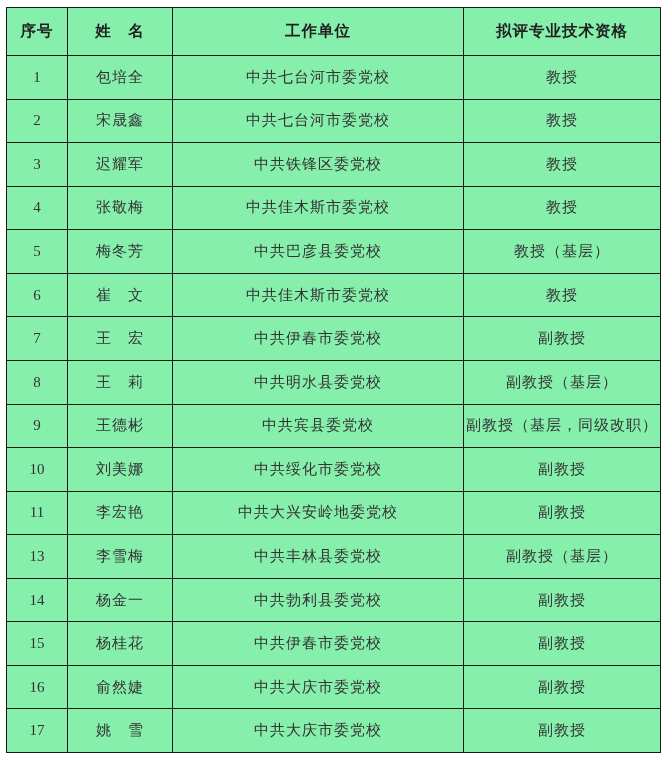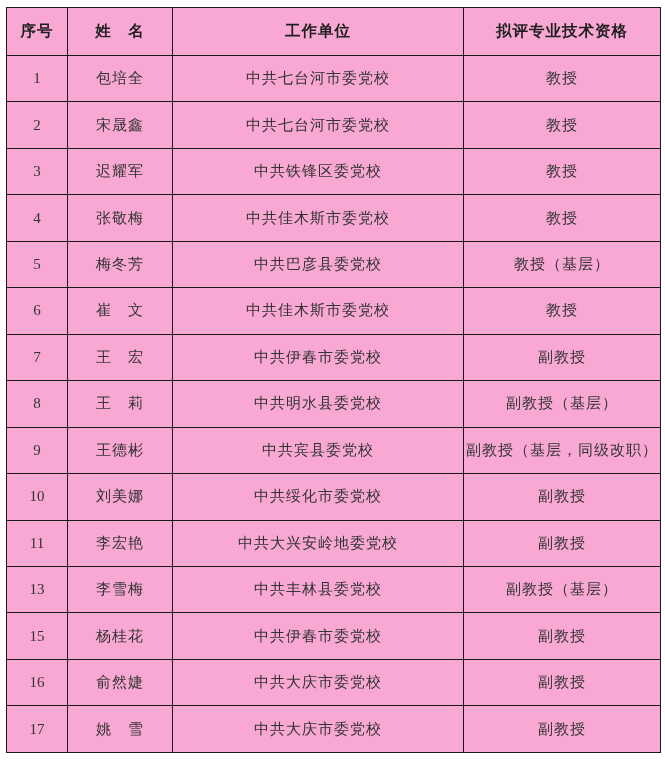--- a/index.html
+++ b/index.html
@@ -17,21 +17,21 @@
     overflow: hidden;
   }
   table.roster {
     position: absolute;
     left: 6px;
     top: 7px;
     width: 654px;
     height: 746px;
     border-collapse: collapse;
     table-layout: fixed;
-    background: #f9a8d4;
+    background: #86efac;
     padding-left: 44px;
   }
   table.roster th,
   table.roster td {
     border: 1.5px solid #1a1a1a;
     text-align: center;
     vertical-align: middle;
     overflow: hidden;
     white-space: nowrap;
   }
@@ -141,20 +141,26 @@
           <td class="col-org">中共大兴安岭地委党校</td>
           <td class="col-title">副教授</td>
         </tr>
         <tr>
           <td class="col-no">13</td>
           <td class="col-name">李雪梅</td>
           <td class="col-org">中共丰林县委党校</td>
           <td class="col-title">副教授（基层）</td>
         </tr>
         <tr>
+          <td class="col-no">14</td>
+          <td class="col-name">杨金一</td>
+          <td class="col-org">中共勃利县委党校</td>
+          <td class="col-title">副教授</td>
+        </tr>
+        <tr>
           <td class="col-no">15</td>
           <td class="col-name">杨桂花</td>
           <td class="col-org">中共伊春市委党校</td>
           <td class="col-title">副教授</td>
         </tr>
         <tr>
           <td class="col-no">16</td>
           <td class="col-name">俞然婕</td>
           <td class="col-org">中共大庆市委党校</td>
           <td class="col-title">副教授</td>

